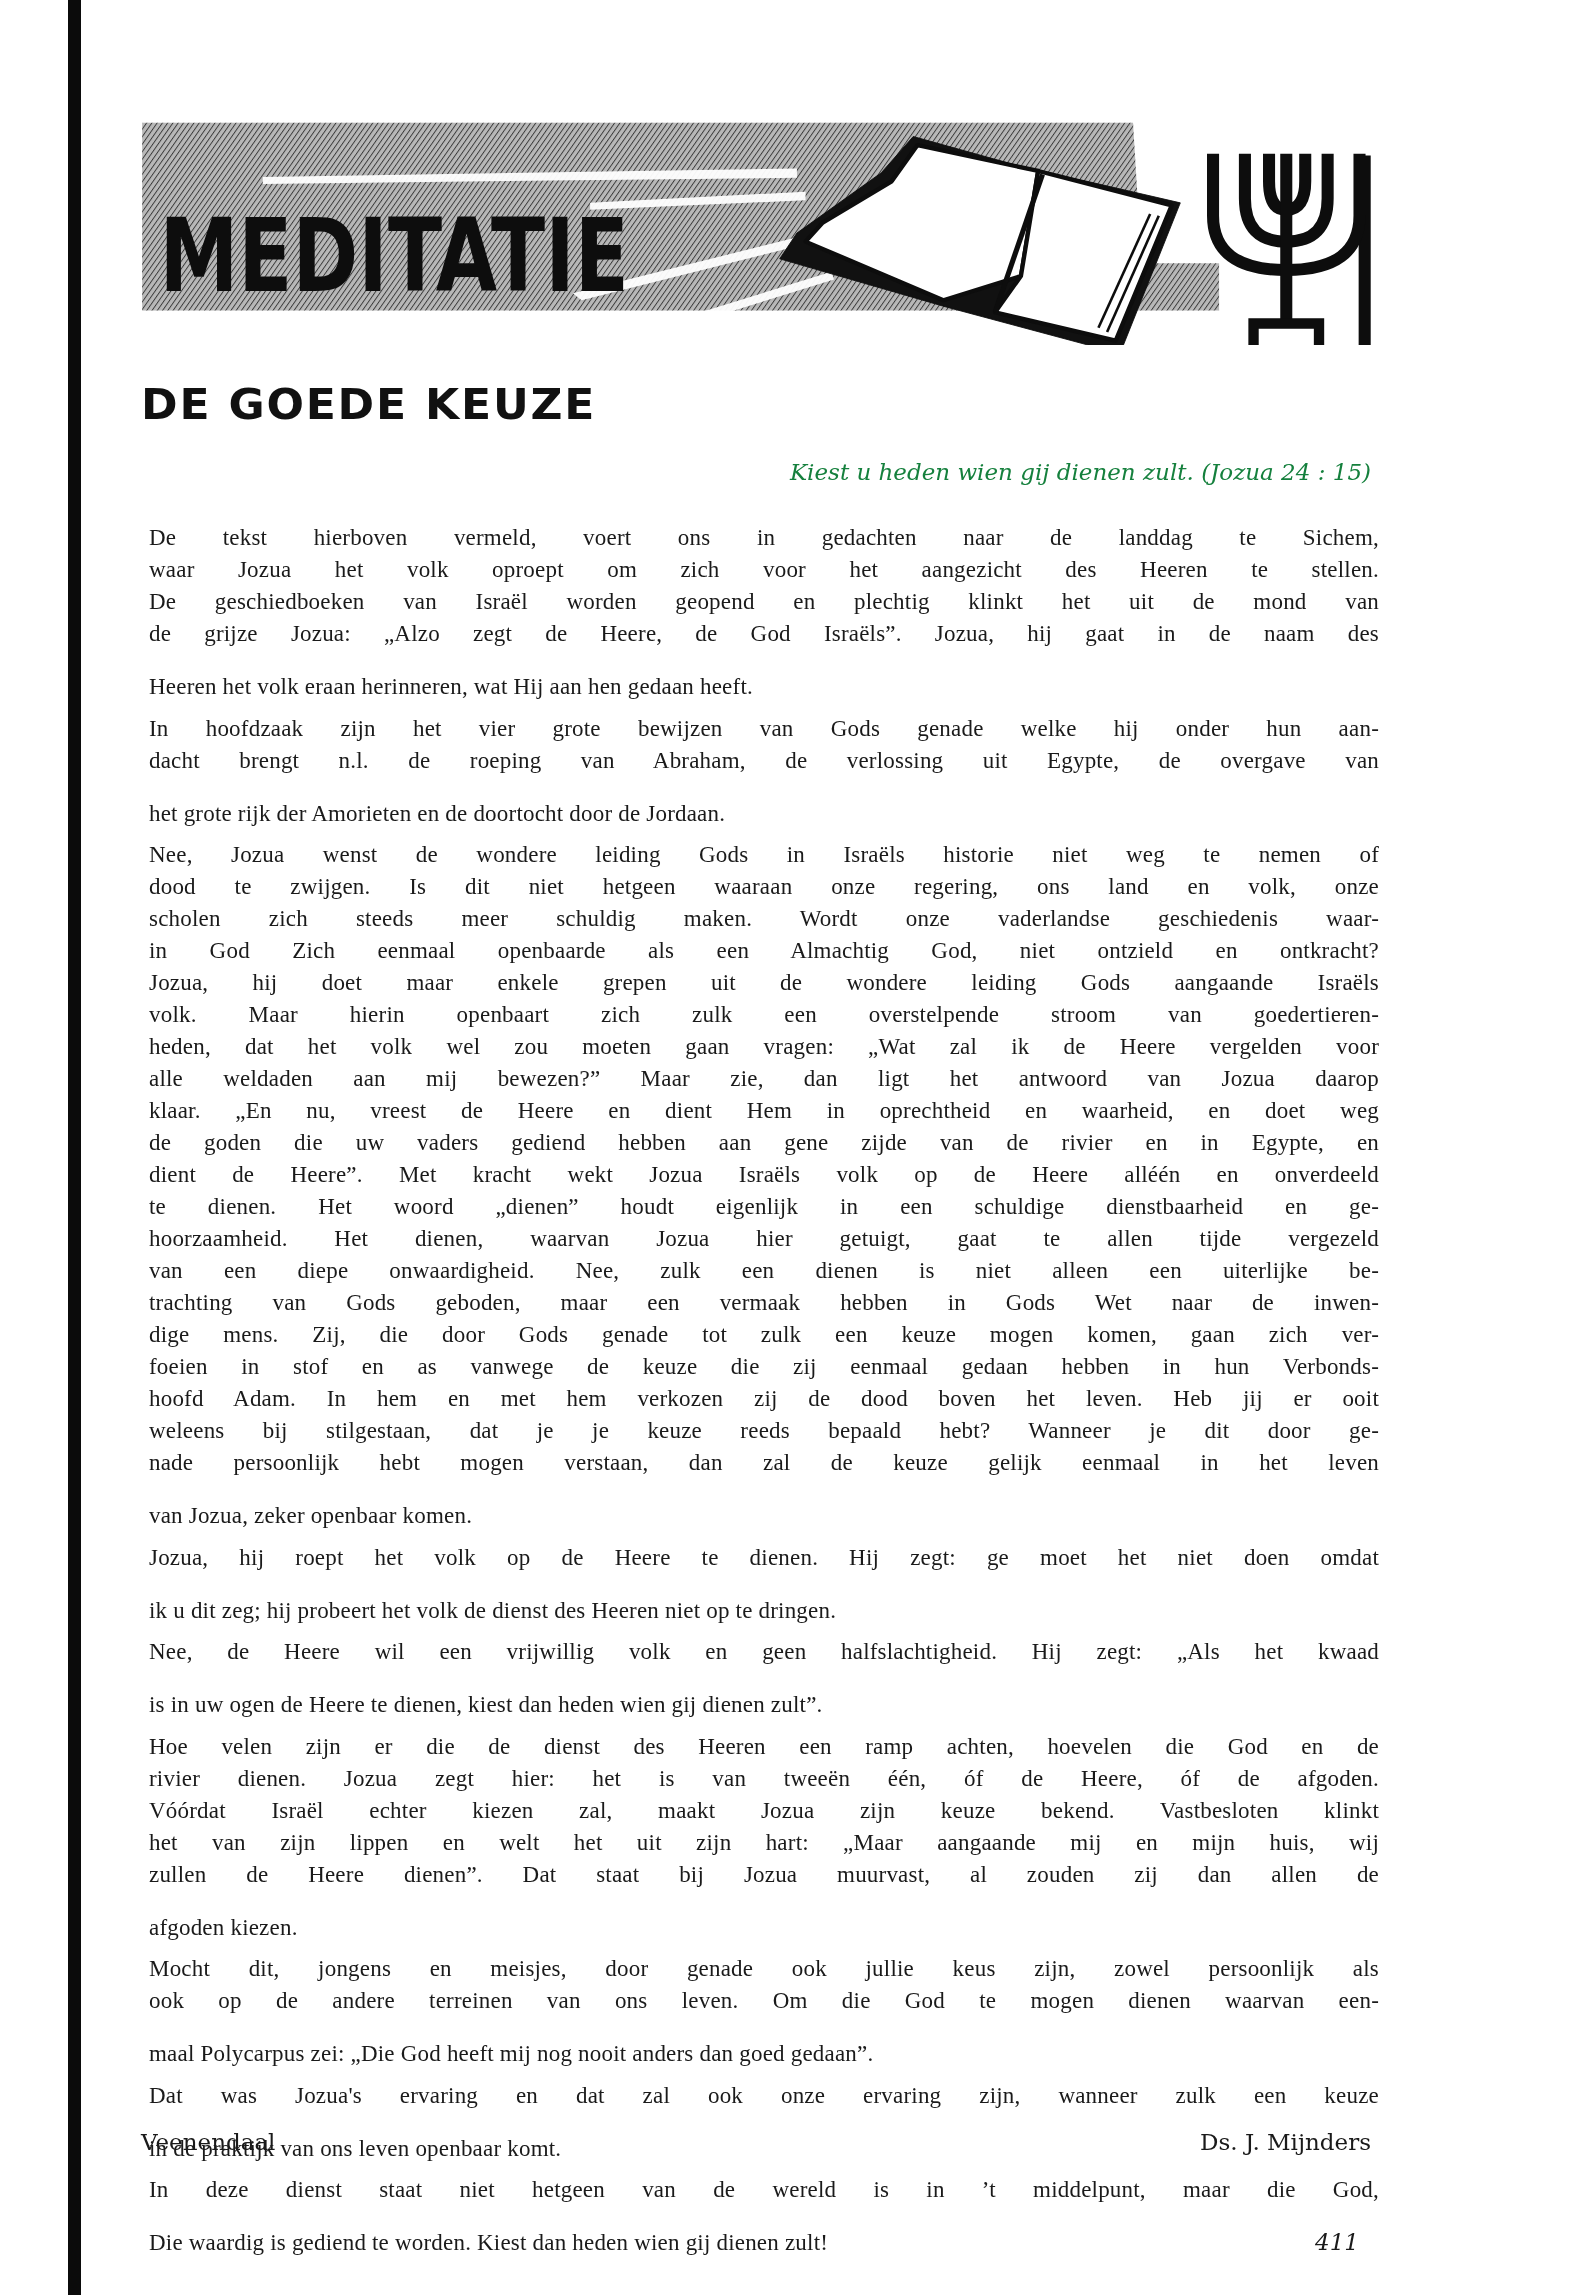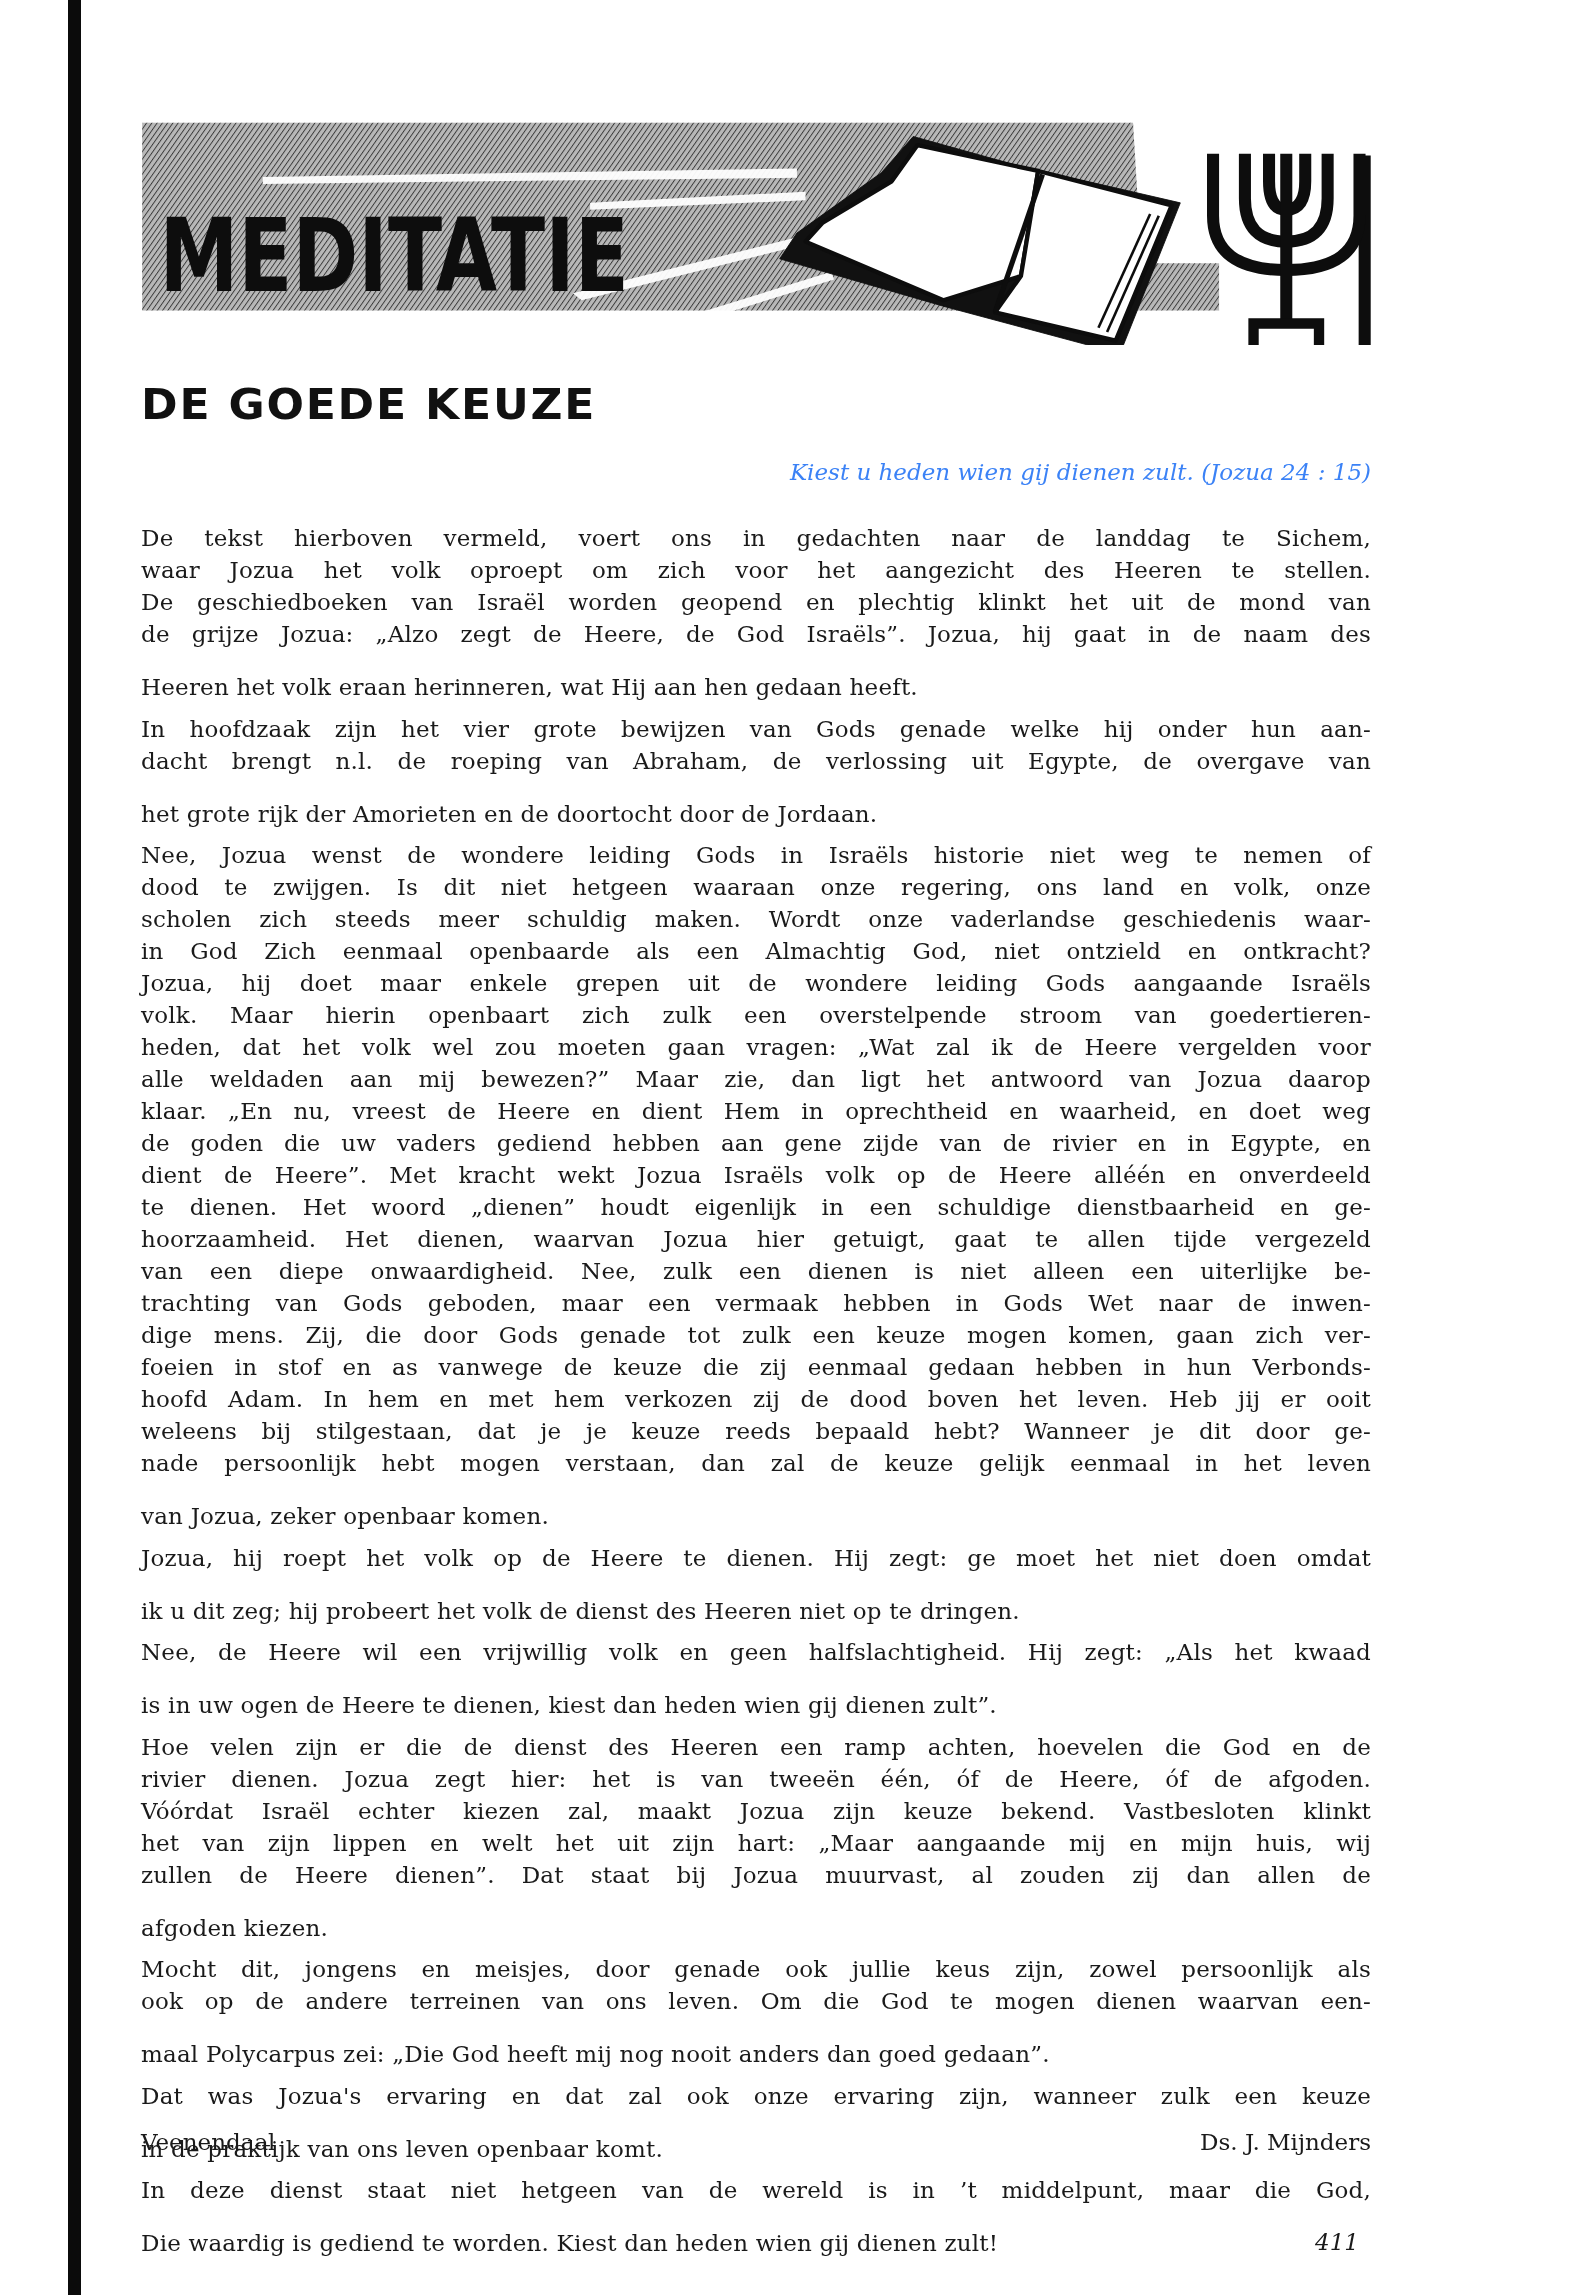--- a/index.html
+++ b/index.html
@@ -13,23 +13,23 @@
   .banner { position: absolute; left: 0; top: 0; width: 1230px; height: 224px; text-align: center; }
   .banner svg { width: 100%; height: 100%; display: block; }
   .article-title {
     position: absolute; left: 0; top: 259px;
     font-family: "DejaVu Sans", "Liberation Sans", sans-serif;
     font-weight: bold; font-size: 42px; letter-spacing: 1.7px; color: #111;
     transform: scaleX(1.05); transform-origin: left;
   }
   .epigraph {
     position: absolute; right: 0; top: 338px;
-    font-style: italic; font-size: 23px; color: #3b82f6;
+    font-style: italic; font-size: 23px; color: #15803d;
   }
-  .body { position: absolute; left: 0; top: 401px; width: 1230px; }
+  .body { position: absolute; left: 8px; top: 401px; width: 1230px; font-family: Liberation Serif, serif; }
   .para { margin: 0 0 9.5px 0; }
   .line {
     display: block; font-size: 23px; line-height: 32px; height: 32px;
     text-align: justify; text-align-last: justify; white-space: nowrap;
     letter-spacing: 0.2px;
   }
   .line.last { text-align-last: left; margin-top: 21px; }
   .signoff { position: absolute; left: 0; top: 2008px; width: 1230px; font-size: 23px; }
   .place { position: absolute; left: 0; top: 0; }
   .author { position: absolute; right: 0; top: 0; }

